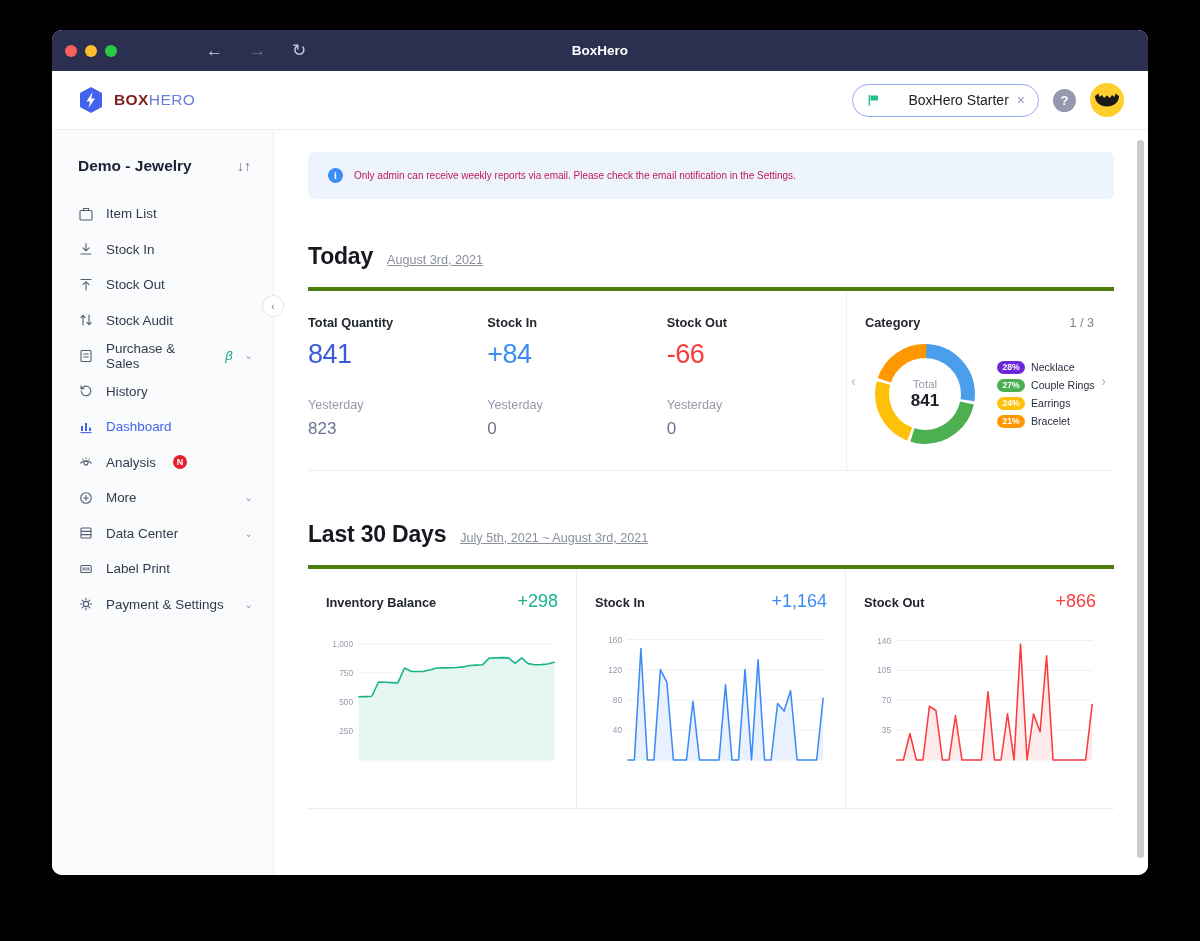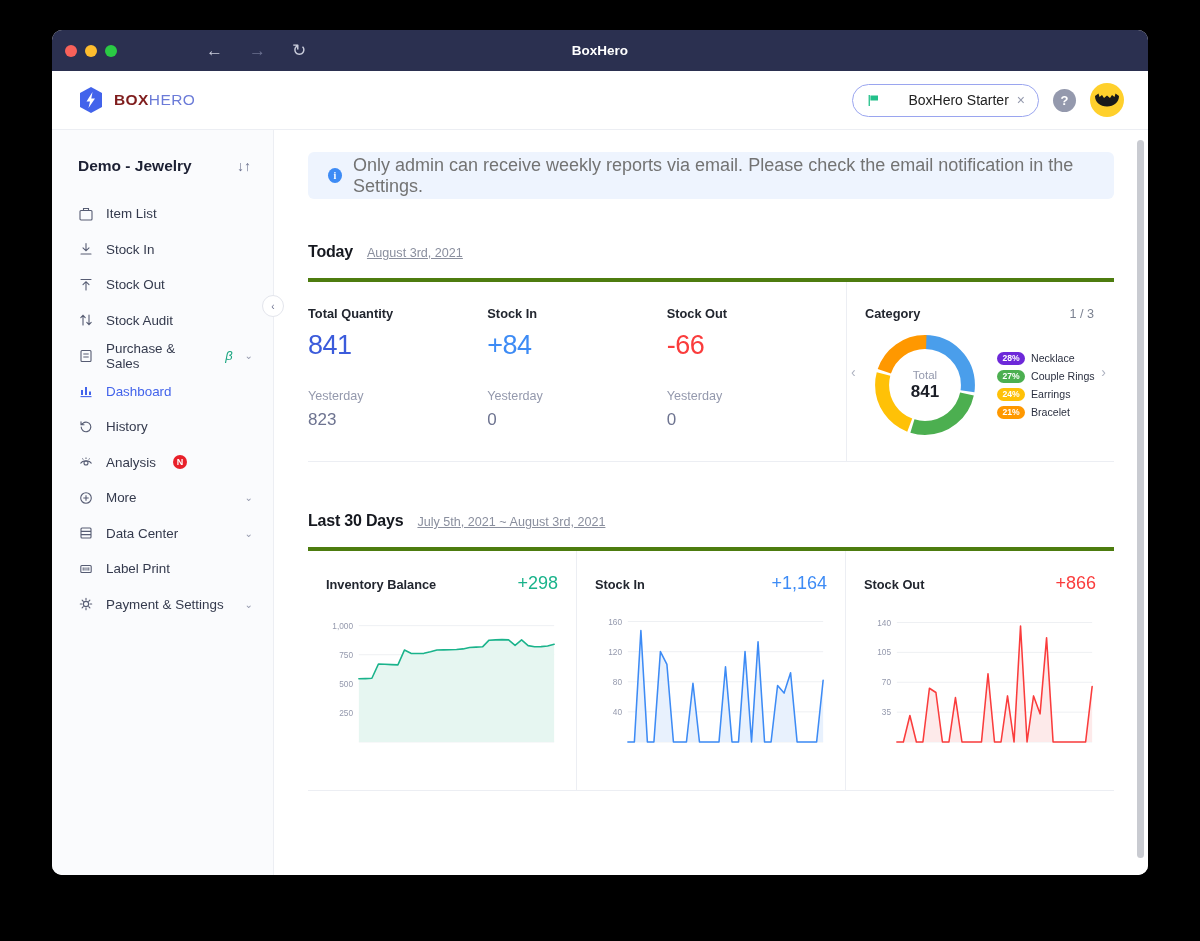--- a/index.html
+++ b/index.html
@@ -127,23 +127,23 @@
     background: #eef4fe; border-radius: 6px;
     height: 47px; display: flex; align-items: center; gap: 11px;
     padding: 0 20px; margin-bottom: 44px;
   }
   .banner-icon {
     width: 15px; height: 15px; border-radius: 50%;
     background: #3d8bf5; color: #fff; font-size: 10px; font-weight: bold;
     display: flex; align-items: center; justify-content: center;
     font-family: "Liberation Serif", serif;
   }
-  .banner-text { font-size: 18px; color: #737373; }
+  .banner-text { font-size: 10px; color: #be185d; }
   .sect-head { display: flex; align-items: baseline; gap: 14px; margin-bottom: 17px; }
-  .sect-title { font-size: 16px; font-weight: bold; color: #15181f; letter-spacing: -.2px; }
+  .sect-title { font-size: 23px; font-weight: bold; color: #15181f; letter-spacing: -.2px; }
   .sect-sub { font-size: 12.6px; color: #8a8f9e; text-decoration: underline; }
   .panel {
     border-top: 4px solid #4d7c0f; border-bottom: 1px solid #eceef3;
     display: flex;
   }
   
   .stats { display: flex; flex: 1 1 auto; padding: 24px 0 26px 0; }
   .stat { flex: 1 1 0; padding-right: 10px; }
   .stat-label { font-size: 12.8px; font-weight: bold; color: #22262f; margin-bottom: 9px; }
   .stat-value { font-size: 27px; font-weight: 500; letter-spacing: -.5px; }
@@ -295,39 +295,39 @@
               <svg width="14" height="14" viewBox="0 0 14 14">
                 <rect x="2" y="1.5" width="10" height="11" rx="1" fill="none" stroke="currentColor" stroke-width="1.1"></rect>
                 <path d="M4.3 5 H9.7 M4.3 8 H9.7" stroke="currentColor" stroke-width="1.1"></path>
               </svg>
             </span>
           <span>Purchase &amp; Sales</span>
           <span class="beta">β</span>
           <span class="chev">⌄</span>
         </div>
 
+        <div class="navitem">
+          <span class="ico">
+              <svg width="14" height="14" viewBox="0 0 14 14">
+                <path d="M2.2 7 A4.8 4.8 0 1 0 4 3.2 L2 4.6 M2 1.8 L2 4.8 L5 4.8" fill="none" stroke="currentColor" stroke-width="1.1" stroke-linecap="round"></path>
+              </svg>
+            </span>
+          <span>History</span>
+        </div>
+
         <div class="navitem active">
           <span class="ico">
               <svg width="14" height="14" viewBox="0 0 14 14">
                 <rect x="2" y="6" width="2" height="5" fill="currentColor"></rect>
                 <rect x="6" y="3" width="2" height="8" fill="currentColor"></rect>
                 <rect x="10" y="7.5" width="2" height="3.5" fill="currentColor"></rect>
                 <path d="M1.5 12.6 H12.5" stroke="currentColor" stroke-width="1.1"></path>
               </svg>
             </span>
           <span>Dashboard</span>
-        </div>
-
-        <div class="navitem">
-          <span class="ico">
-              <svg width="14" height="14" viewBox="0 0 14 14">
-                <path d="M2.2 7 A4.8 4.8 0 1 0 4 3.2 L2 4.6 M2 1.8 L2 4.8 L5 4.8" fill="none" stroke="currentColor" stroke-width="1.1" stroke-linecap="round"></path>
-              </svg>
-            </span>
-          <span>History</span>
         </div>
 
         <div class="navitem">
           <span class="ico">
               <svg width="14" height="14" viewBox="0 0 14 14">
                 <path d="M1.5 8.5 C3.5 5 10.5 5 12.5 8.5" fill="none" stroke="currentColor" stroke-width="1.1"></path>
                 <circle cx="7" cy="8" r="2" fill="none" stroke="currentColor" stroke-width="1.1"></circle>
                 <path d="M7 2.5 V4 M3.5 3.4 L4.2 4.6 M10.5 3.4 L9.8 4.6" stroke="currentColor" stroke-width="1"></path>
               </svg>
             </span>

